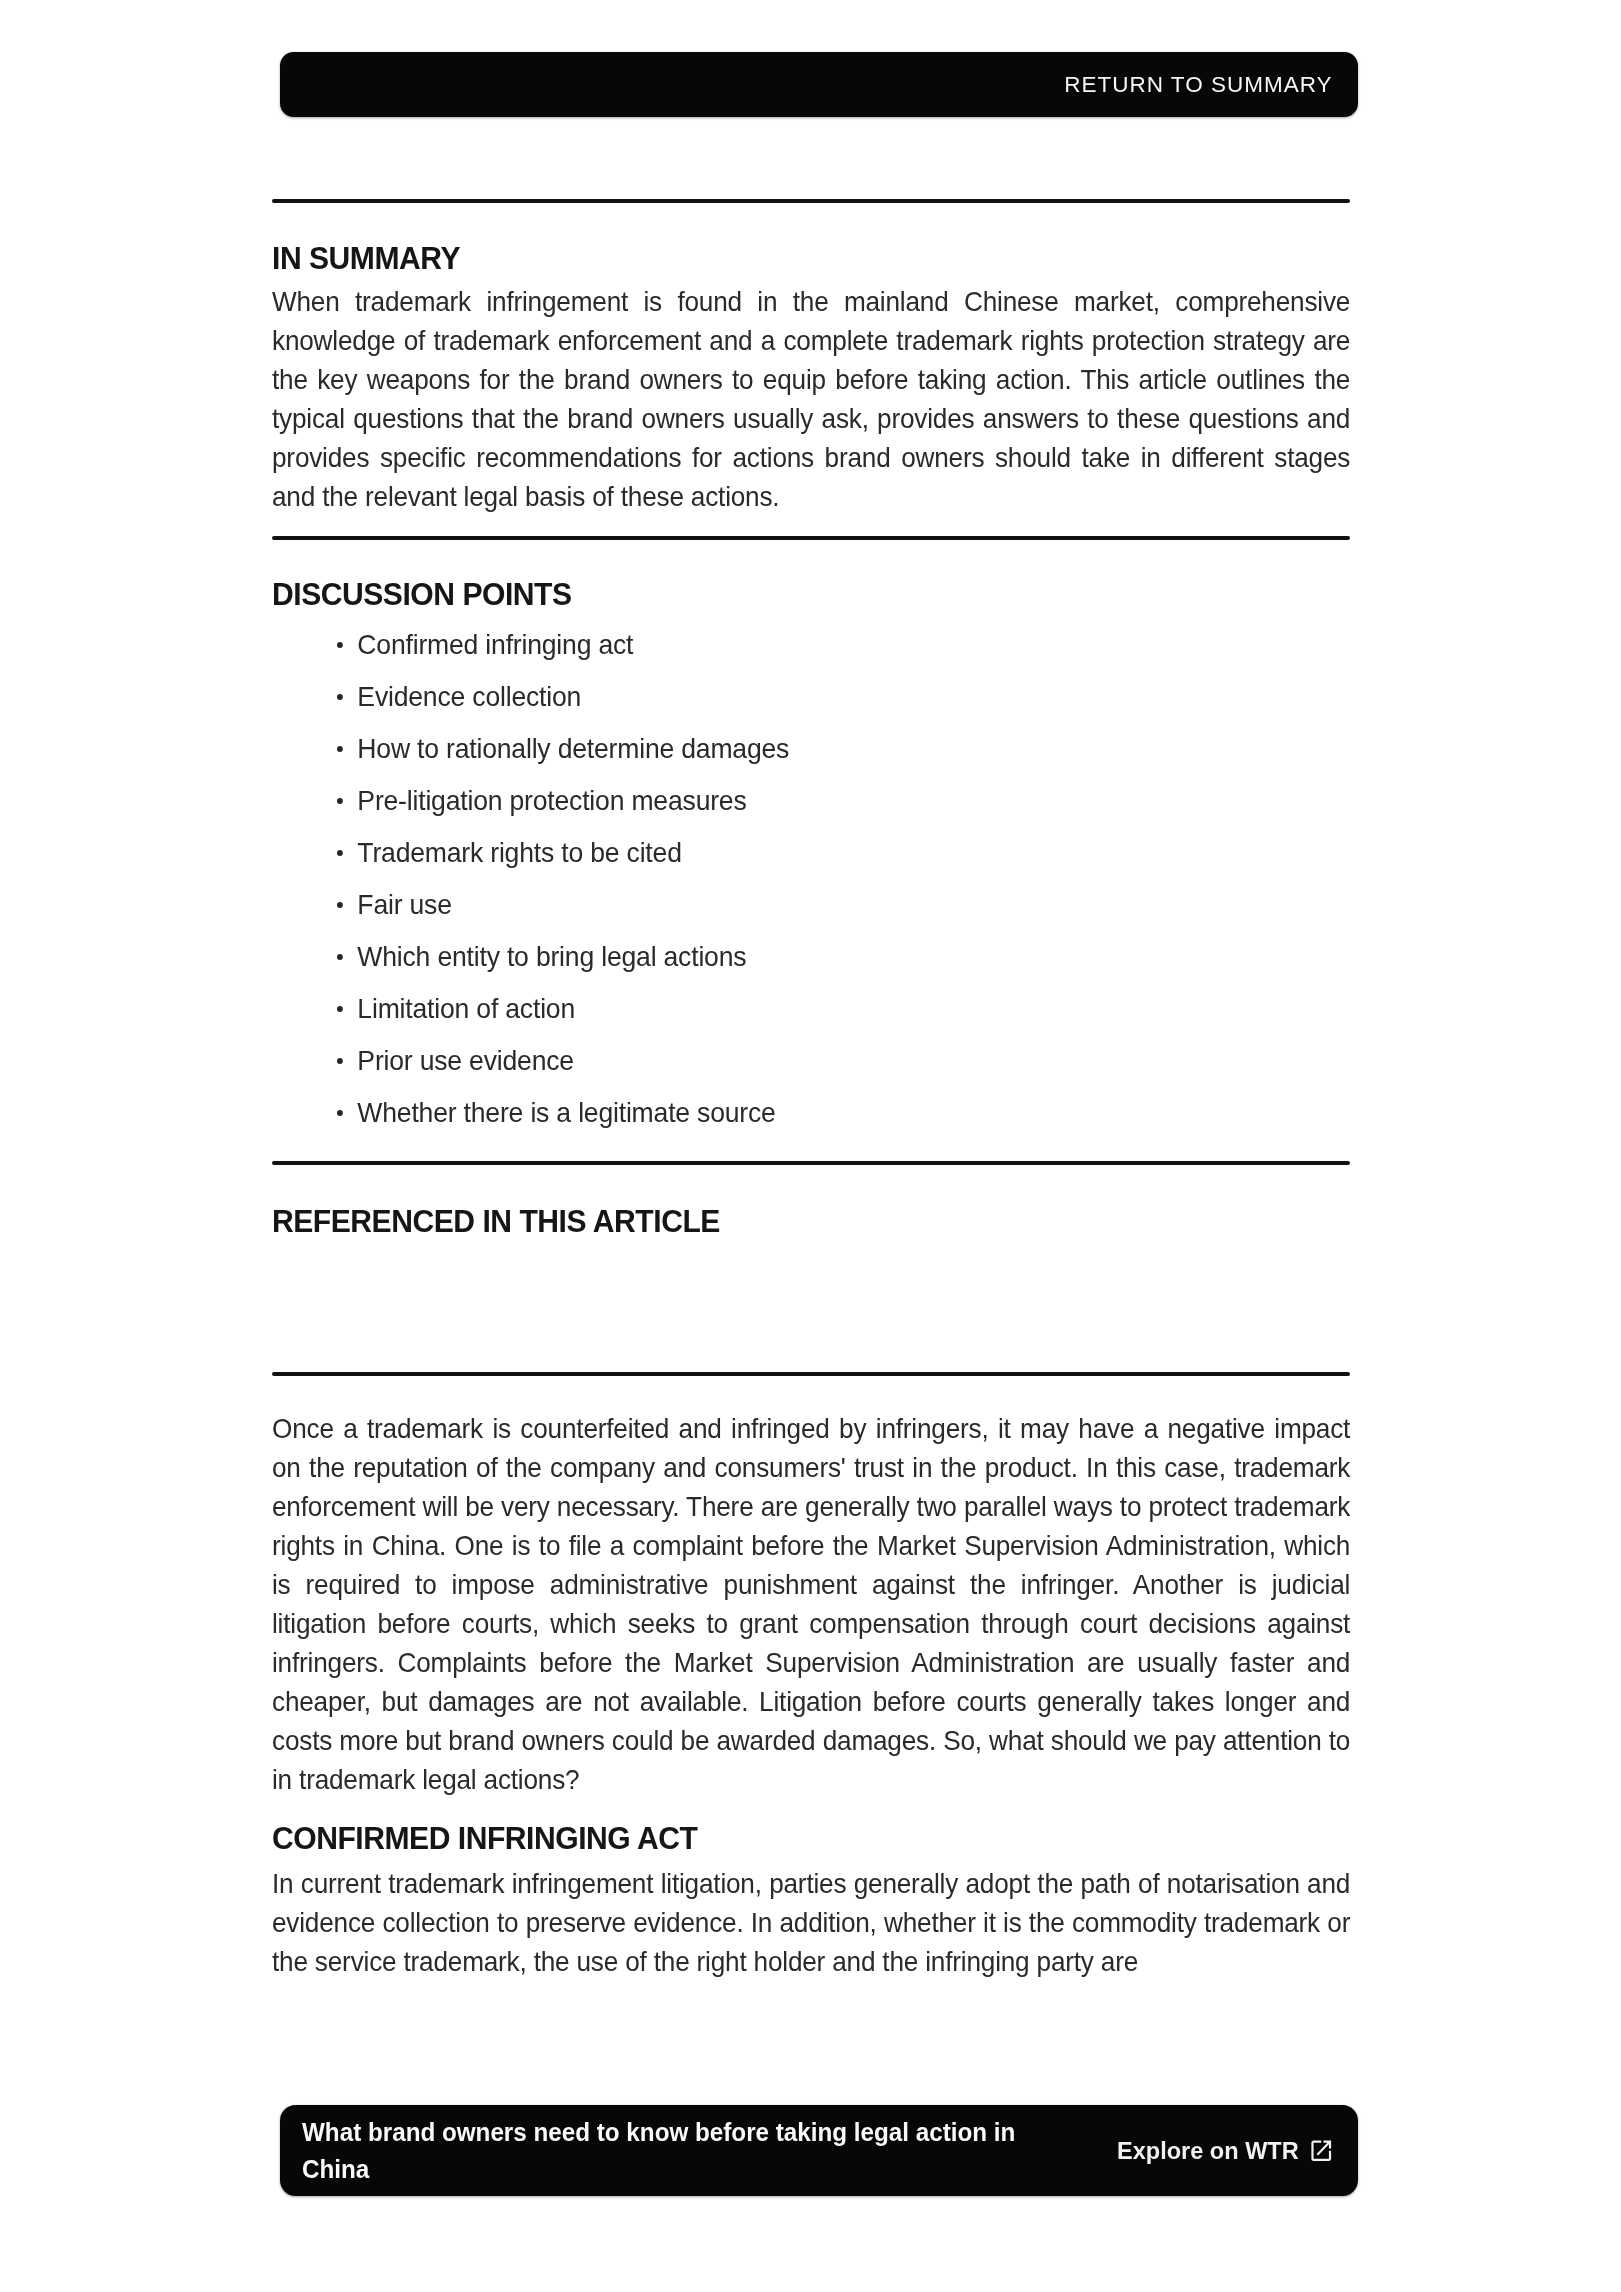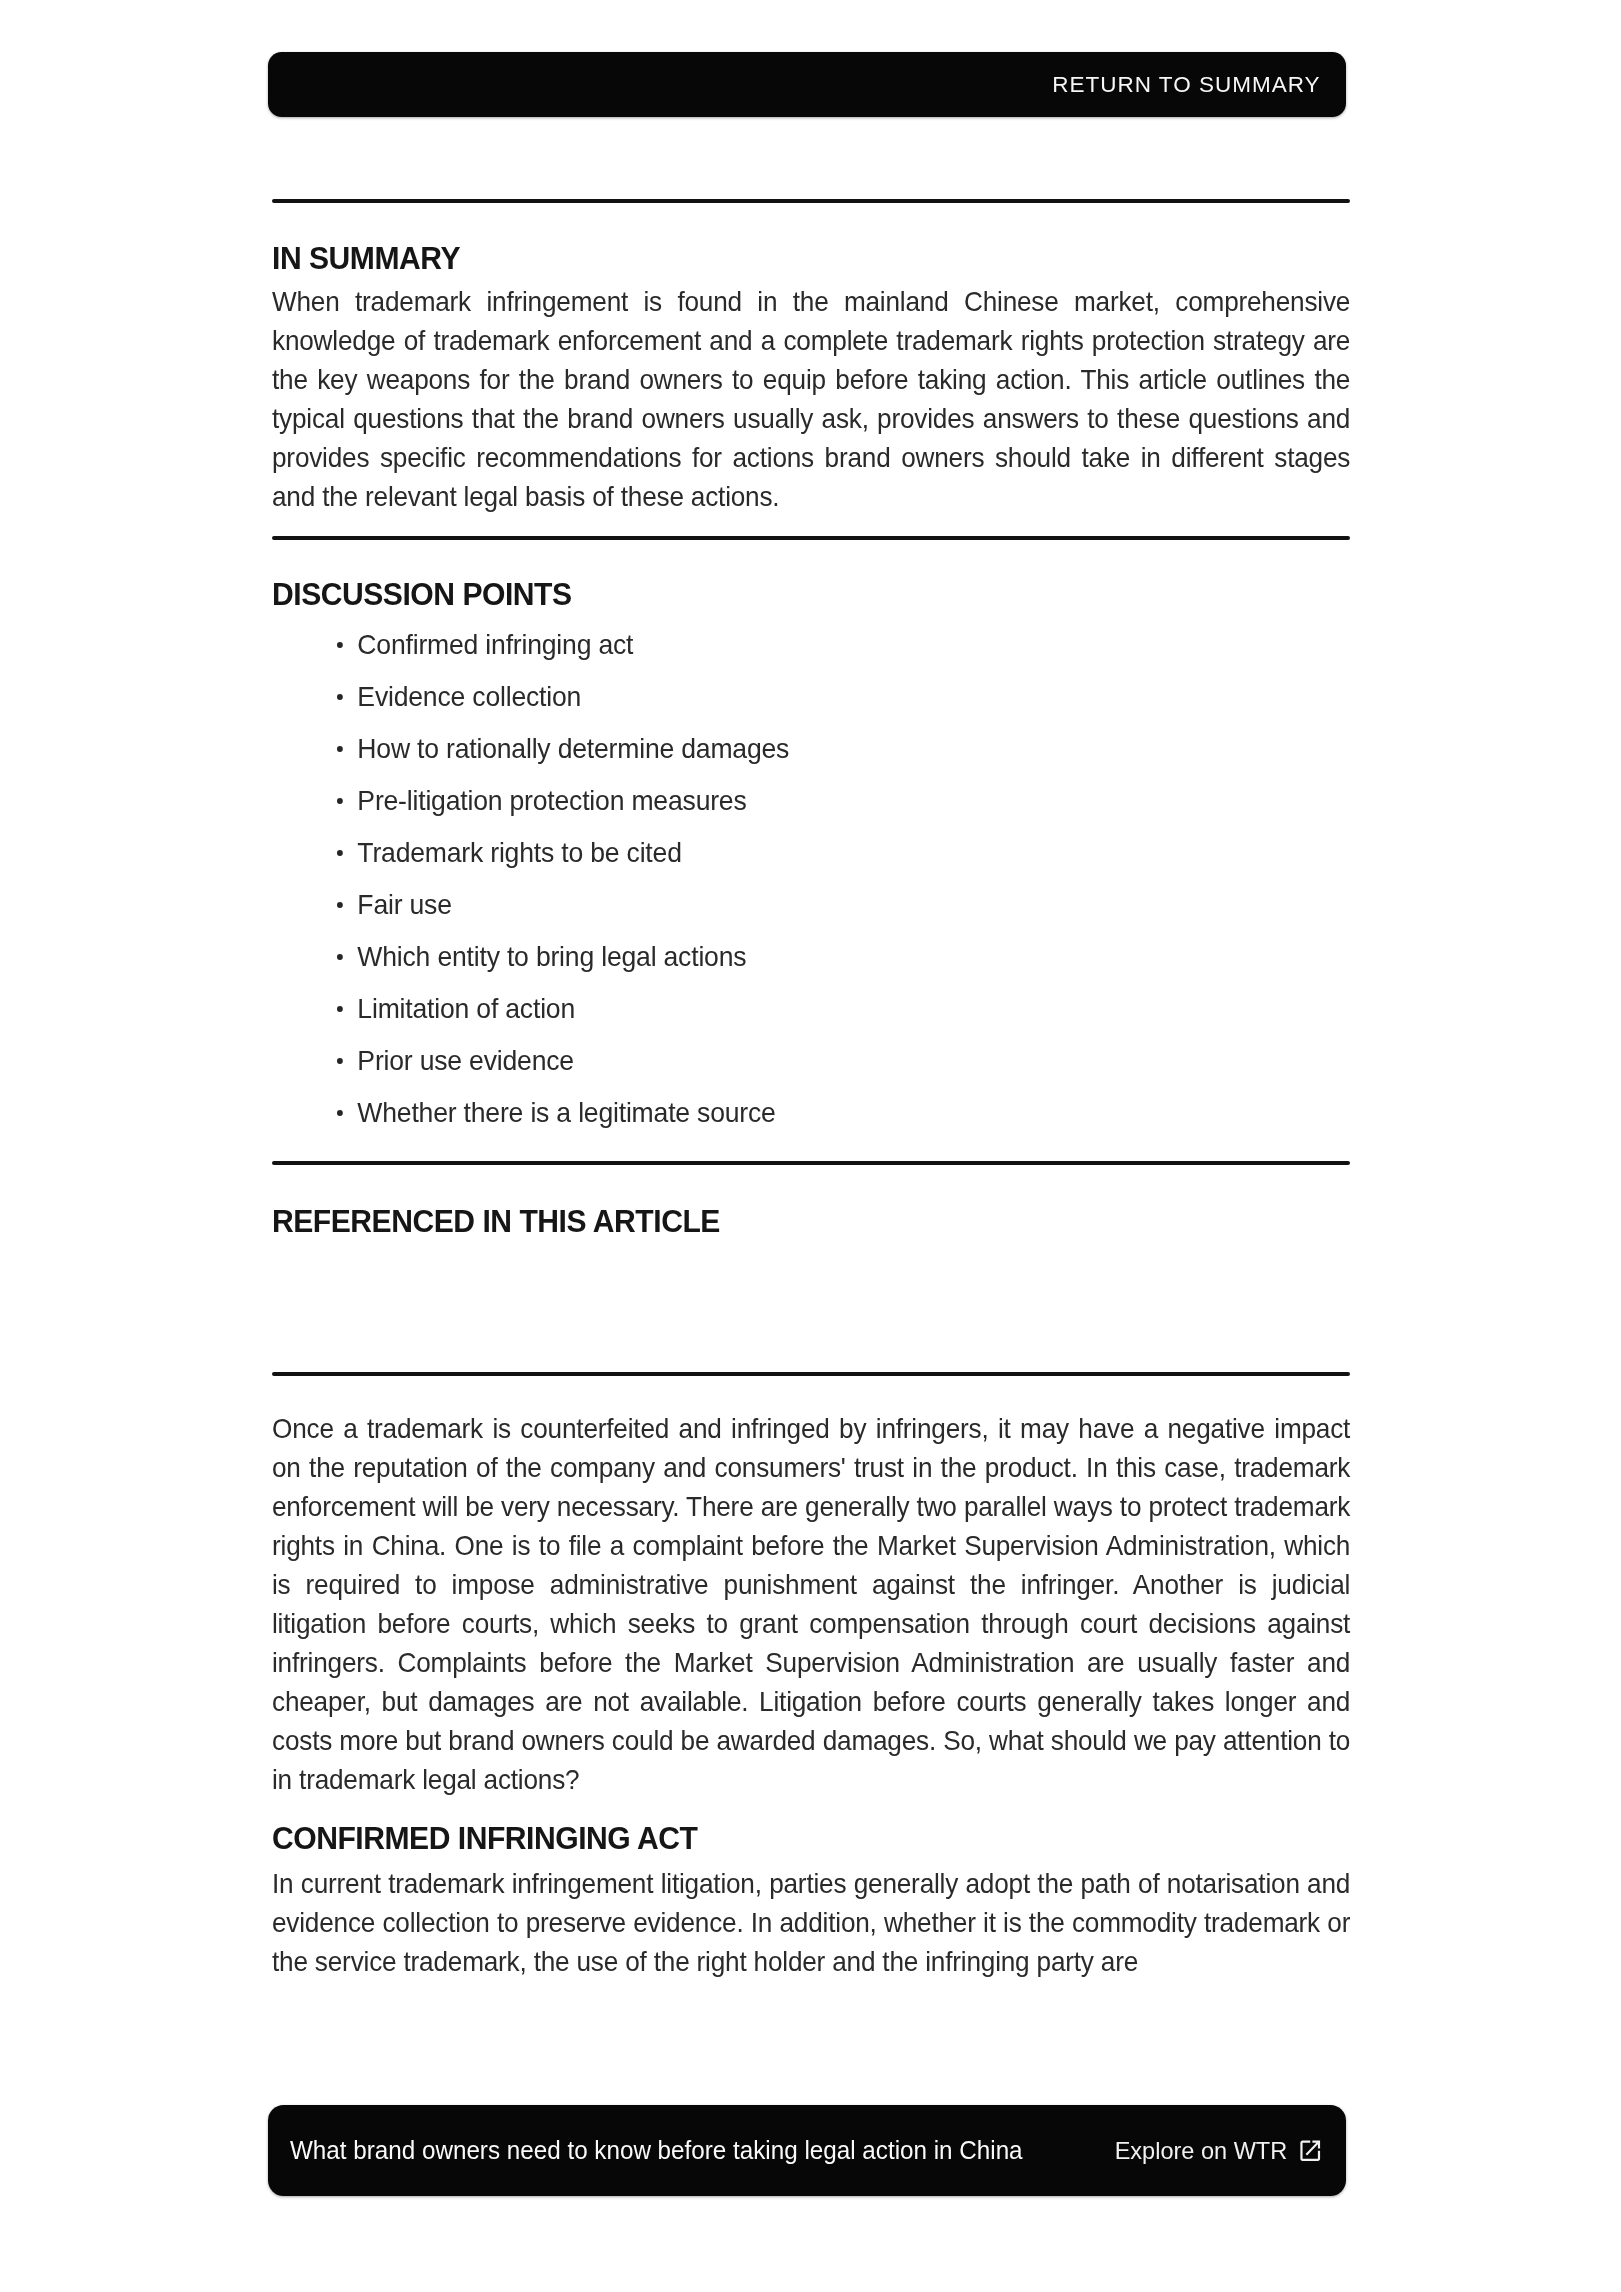--- a/index.html
+++ b/index.html
@@ -9,32 +9,32 @@
   .page {
     position:relative;
     width:1621px; height:2293px;
     background:#ffffff;
     margin:0 auto;
     overflow:hidden;
     color:#232323;
   }
   
   .bar {
-    position:absolute; left:268px; width:1078px;
+    position:absolute; left:280px; width:1078px;
     background:#070707; border-radius:13.7px;
     display:flex; align-items:center;
     box-shadow:0 1px 2.9px rgba(0,0,0,.35);
   }
   .top-bar { top:52px; height:65px; justify-content:flex-end; padding-right:25.5px; }
   .top-bar .return-link {
     color:#f7f7f7; font-size:22.5px; letter-spacing:1px;
     text-decoration:none; cursor:pointer; white-space:nowrap;
   }
   .footer-bar { top:2105px; height:91px; justify-content:space-between;
-    padding-left:21.6px; padding-right:23.5px; border-radius:15.7px; }
+    padding-left:21.6px; padding-right:23.5px; border-radius:15.7px;font-weight:bold; }
   .footer-title {
     color:#fafafa; font-size:25.5px; line-height:37px;
     max-width:804px;
     transform:scaleX(.95); transform-origin:0 50%;
   }
   .footer-link {
     color:#f2f2f2; font-size:24.5px; text-decoration:none; cursor:pointer;
     display:flex; align-items:center; gap:9.8px; white-space:nowrap;
     transform:scaleX(.96); transform-origin:100% 50%;
   }

